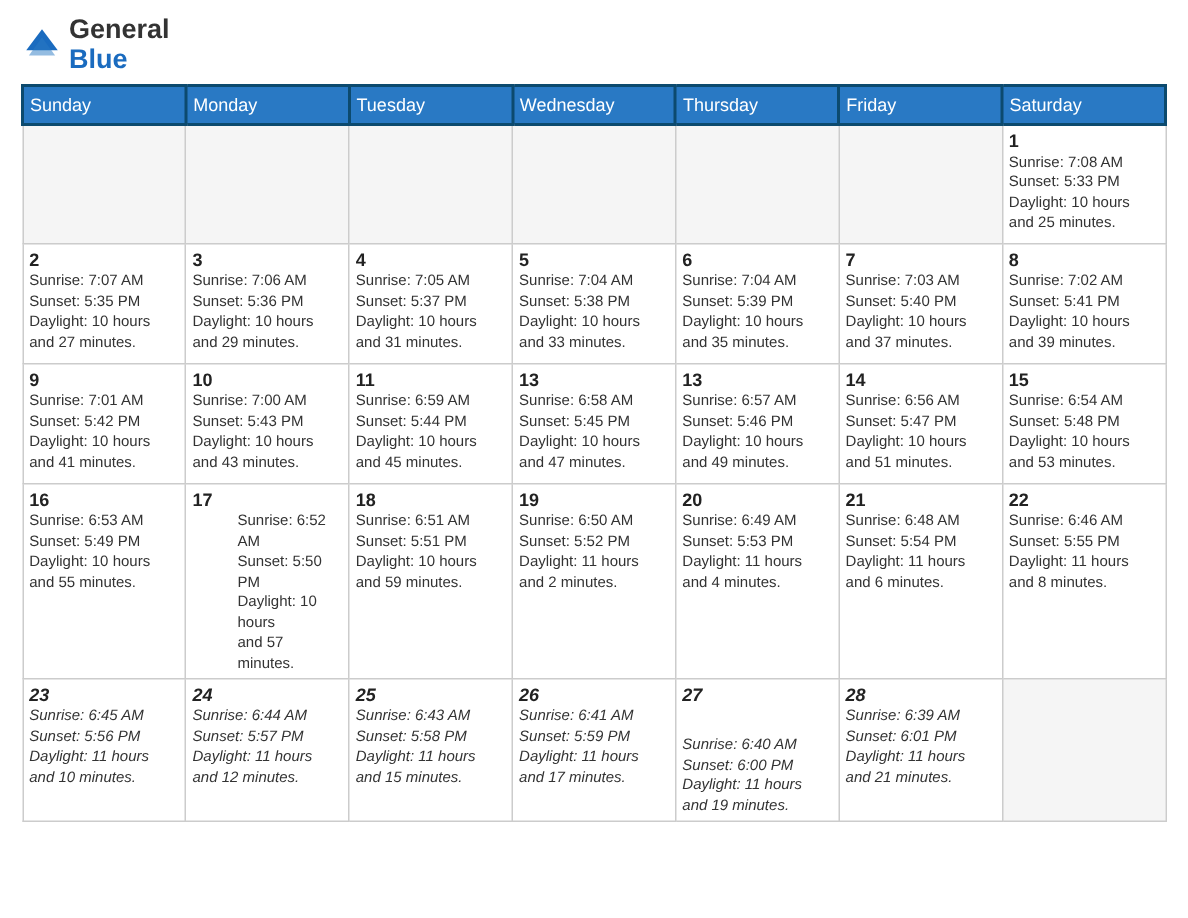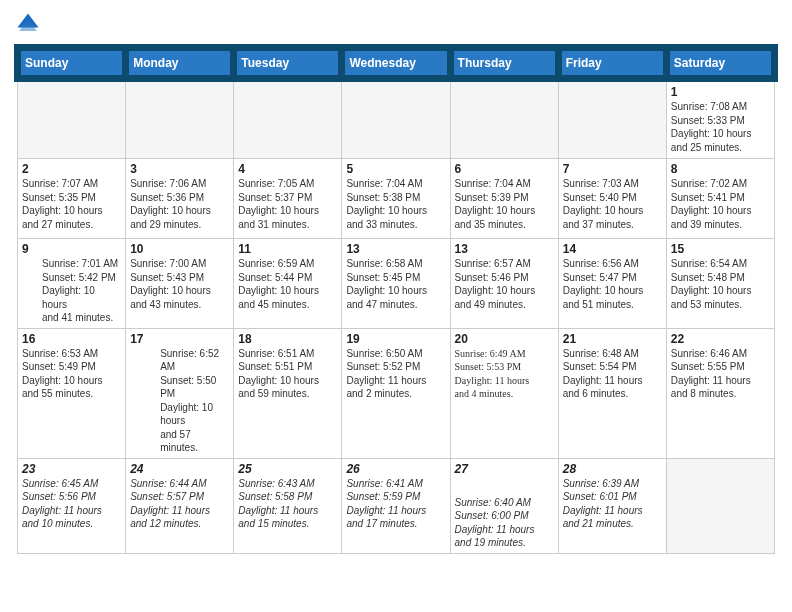--- a/index.html
+++ b/index.html
@@ -54,24 +54,24 @@
     }
     .calendar {
       width: 100%;
       border-collapse: collapse;
       border: 1px solid #aaa;
     }
     .calendar th {
       background: #2979c4;
       color: #fff;
       font-size: 12px;
-      font-weight: bold;
+      font-weight: normal;
       padding: 5px 4px;
       text-align: left;
-      border: 7px solid #0c4a6e;
+      border: 2px solid #0c4a6e;
     }
     .calendar td {
       border: 1px solid #ccc;
       vertical-align: top;
       padding: 3px 4px;
       width: 108px;
       height: 80px;
       font-size: 9.5px;
       color: #333;
       background: #fff;
@@ -99,20 +99,24 @@
 </head>
 <body>
 
 <div class="page">
   <div class="header">
     <div class="logo">
       <svg class="logo-icon" viewBox="0 0 32 32" xmlns="http://www.w3.org/2000/svg">
         <polygon points="16,4 28,20 4,20" fill="#1a6bbf"></polygon>
         <polygon points="16,10 26,24 6,24" fill="#2979c4" opacity="0.5"></polygon>
       </svg>
+      <div class="logo-text">
+        <div><span class="general">General</span></div>
+        <div><span class="blue">Blue</span></div>
+      </div>
     </div>
     <div class="title-block">
       <div class="month-year"></div>
       <div class="location"></div>
     </div>
   </div>
 
   <table class="calendar">
     <thead>
       <tr>
@@ -188,21 +192,21 @@
             <span class="day-num">8</span>
             <div class="day-info" style="white-space: pre-line;">Sunrise: 7:02 AM
 Sunset: 5:41 PM
 Daylight: 10 hours
 and 39 minutes.</div>
           </td>
         </tr>
         <tr>
           <td>
             <span class="day-num">9</span>
-            <div class="day-info" style="white-space: pre-line; margin-left: 20px;">Sunrise: 7:01 AM
+            <div class="day-info" style="white-space: pre-line;">Sunrise: 7:01 AM
 Sunset: 5:42 PM
 Daylight: 10 hours
 and 41 minutes.</div>
           </td>
           <td>
             <span class="day-num">10</span>
             <div class="day-info" style="white-space: pre-line;">Sunrise: 7:00 AM
 Sunset: 5:43 PM
 Daylight: 10 hours
 and 43 minutes.</div>
@@ -267,21 +271,21 @@
           </td>
           <td>
             <span class="day-num">19</span>
             <div class="day-info" style="white-space: pre-line;">Sunrise: 6:50 AM
 Sunset: 5:52 PM
 Daylight: 11 hours
 and 2 minutes.</div>
           </td>
           <td>
             <span class="day-num">20</span>
-            <div class="day-info" style="white-space: pre-line; font-family: Liberation Serif, serif;">Sunrise: 6:49 AM
+            <div class="day-info" style="white-space: pre-line;">Sunrise: 6:49 AM
 Sunset: 5:53 PM
 Daylight: 11 hours
 and 4 minutes.</div>
           </td>
           <td>
             <span class="day-num">21</span>
             <div class="day-info" style="white-space: pre-line;">Sunrise: 6:48 AM
 Sunset: 5:54 PM
 Daylight: 11 hours
 and 6 minutes.</div>

